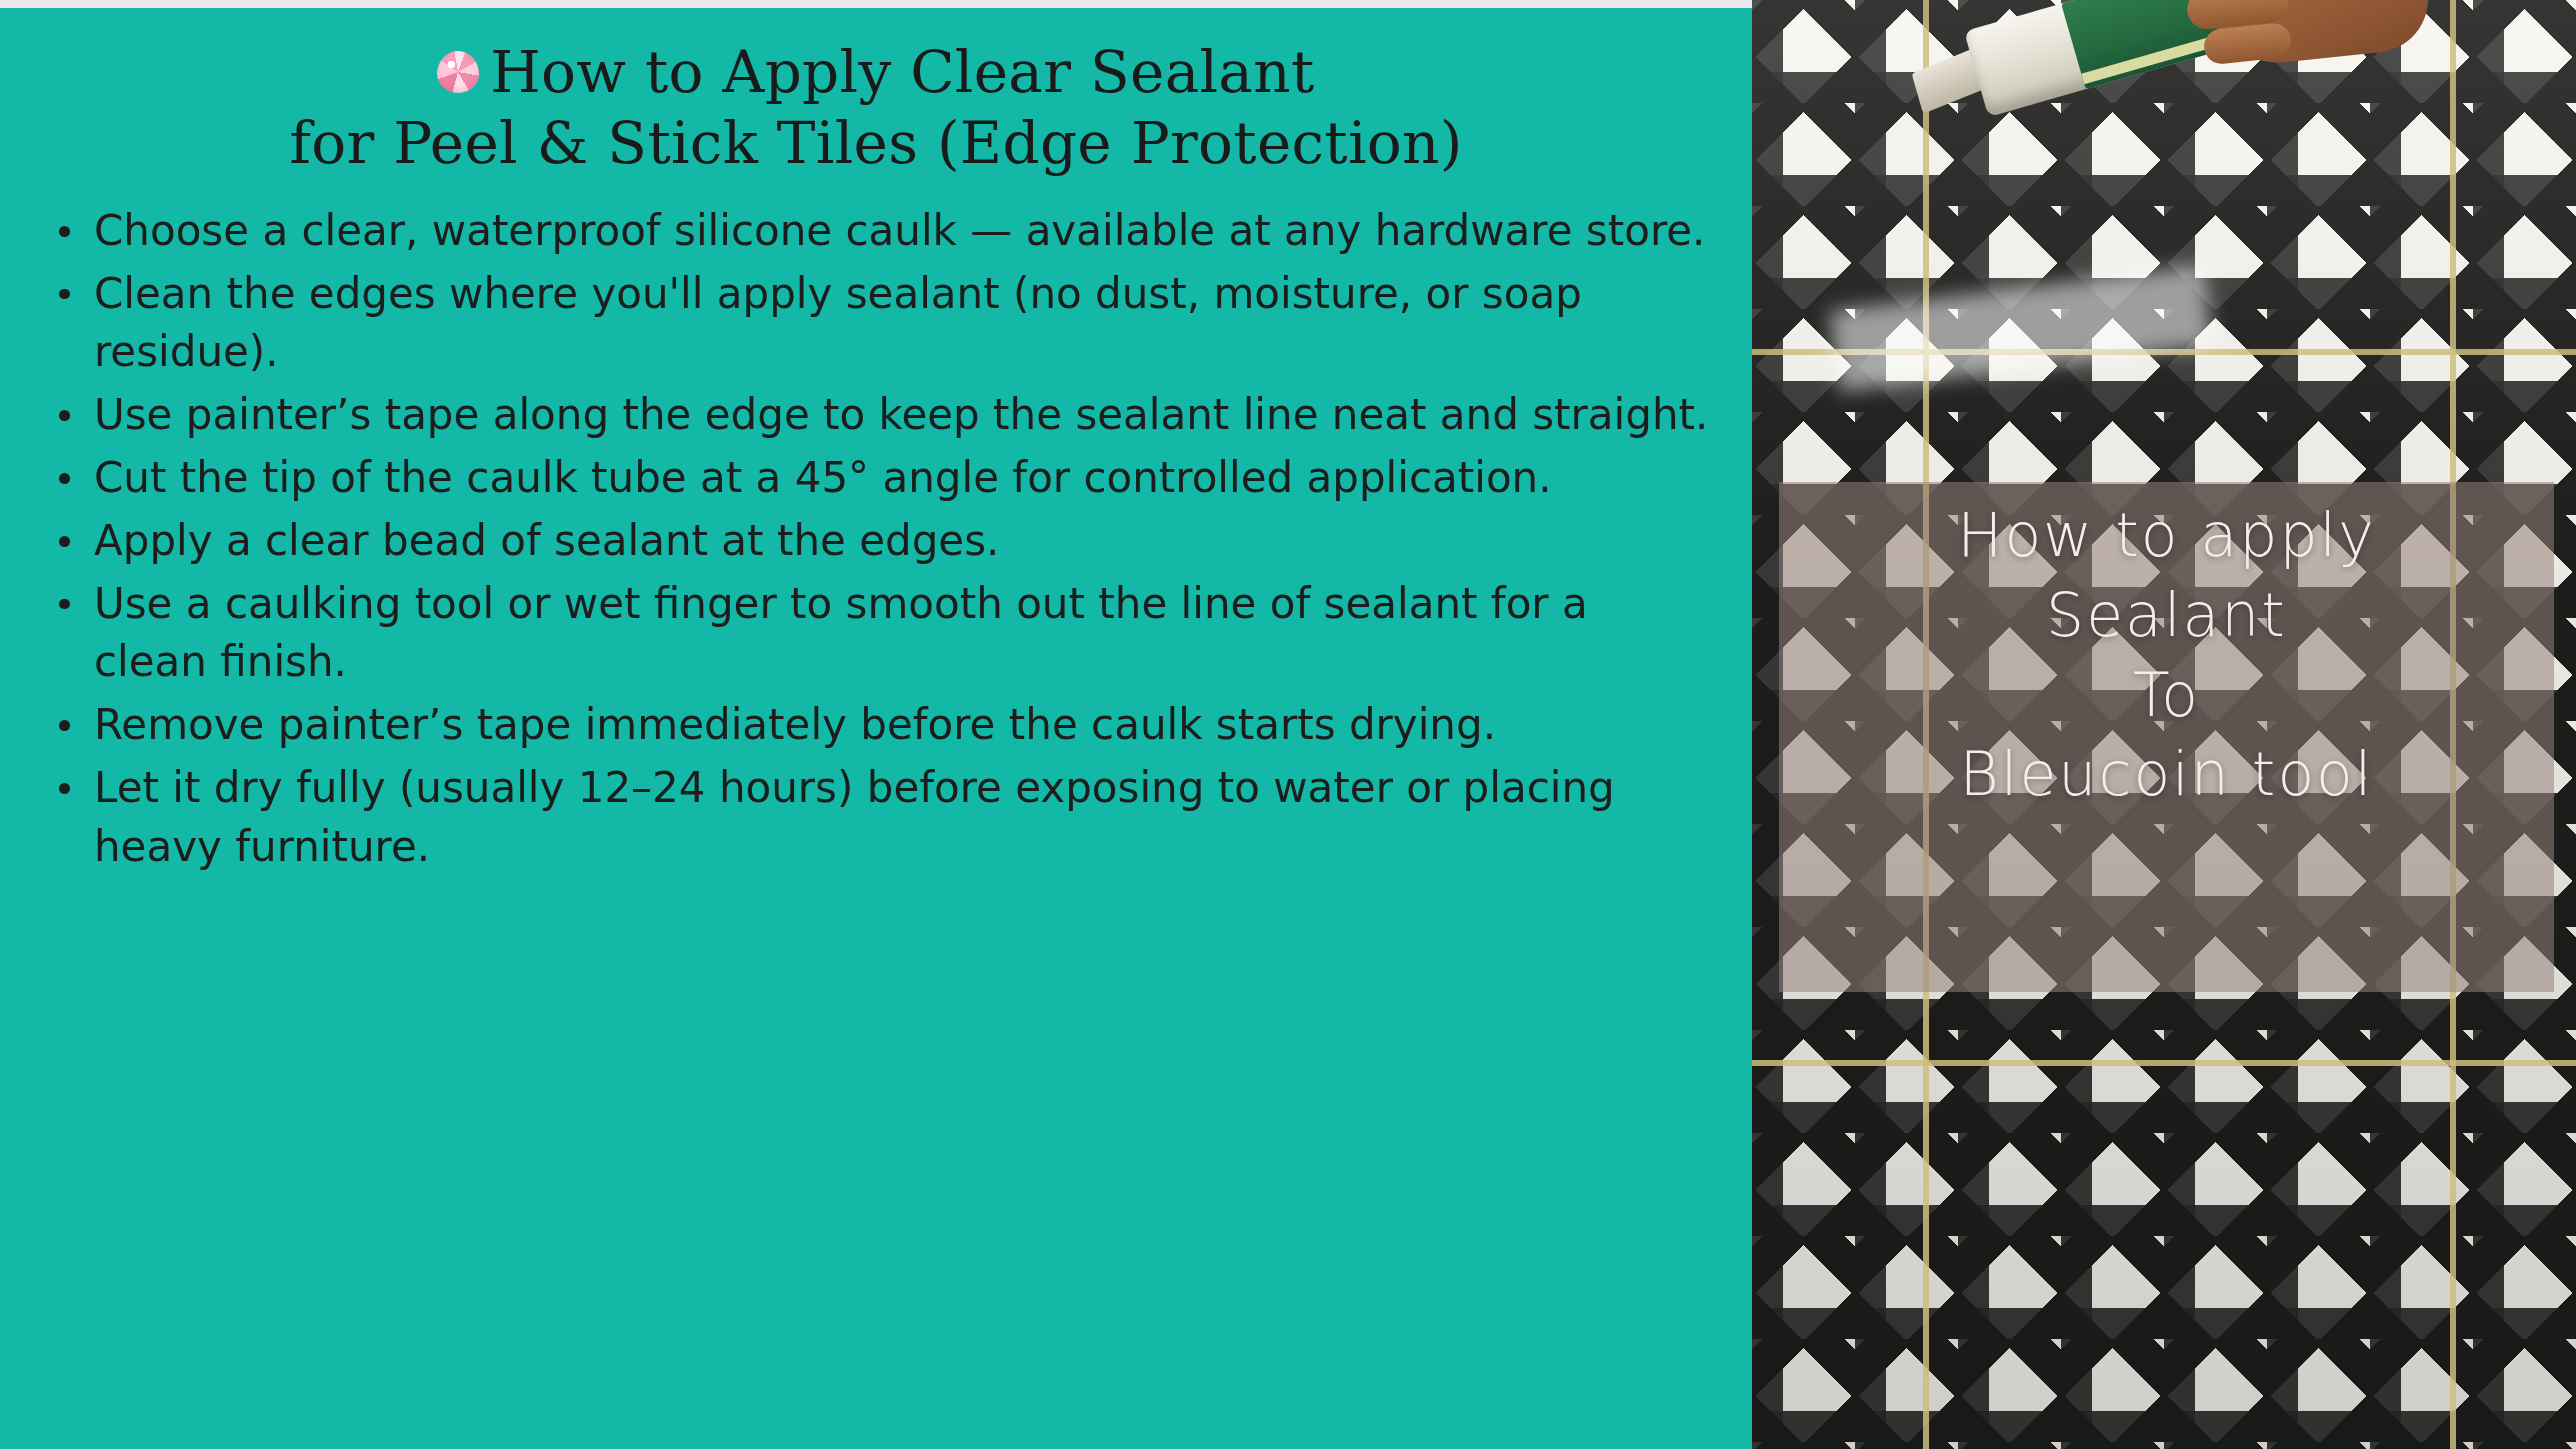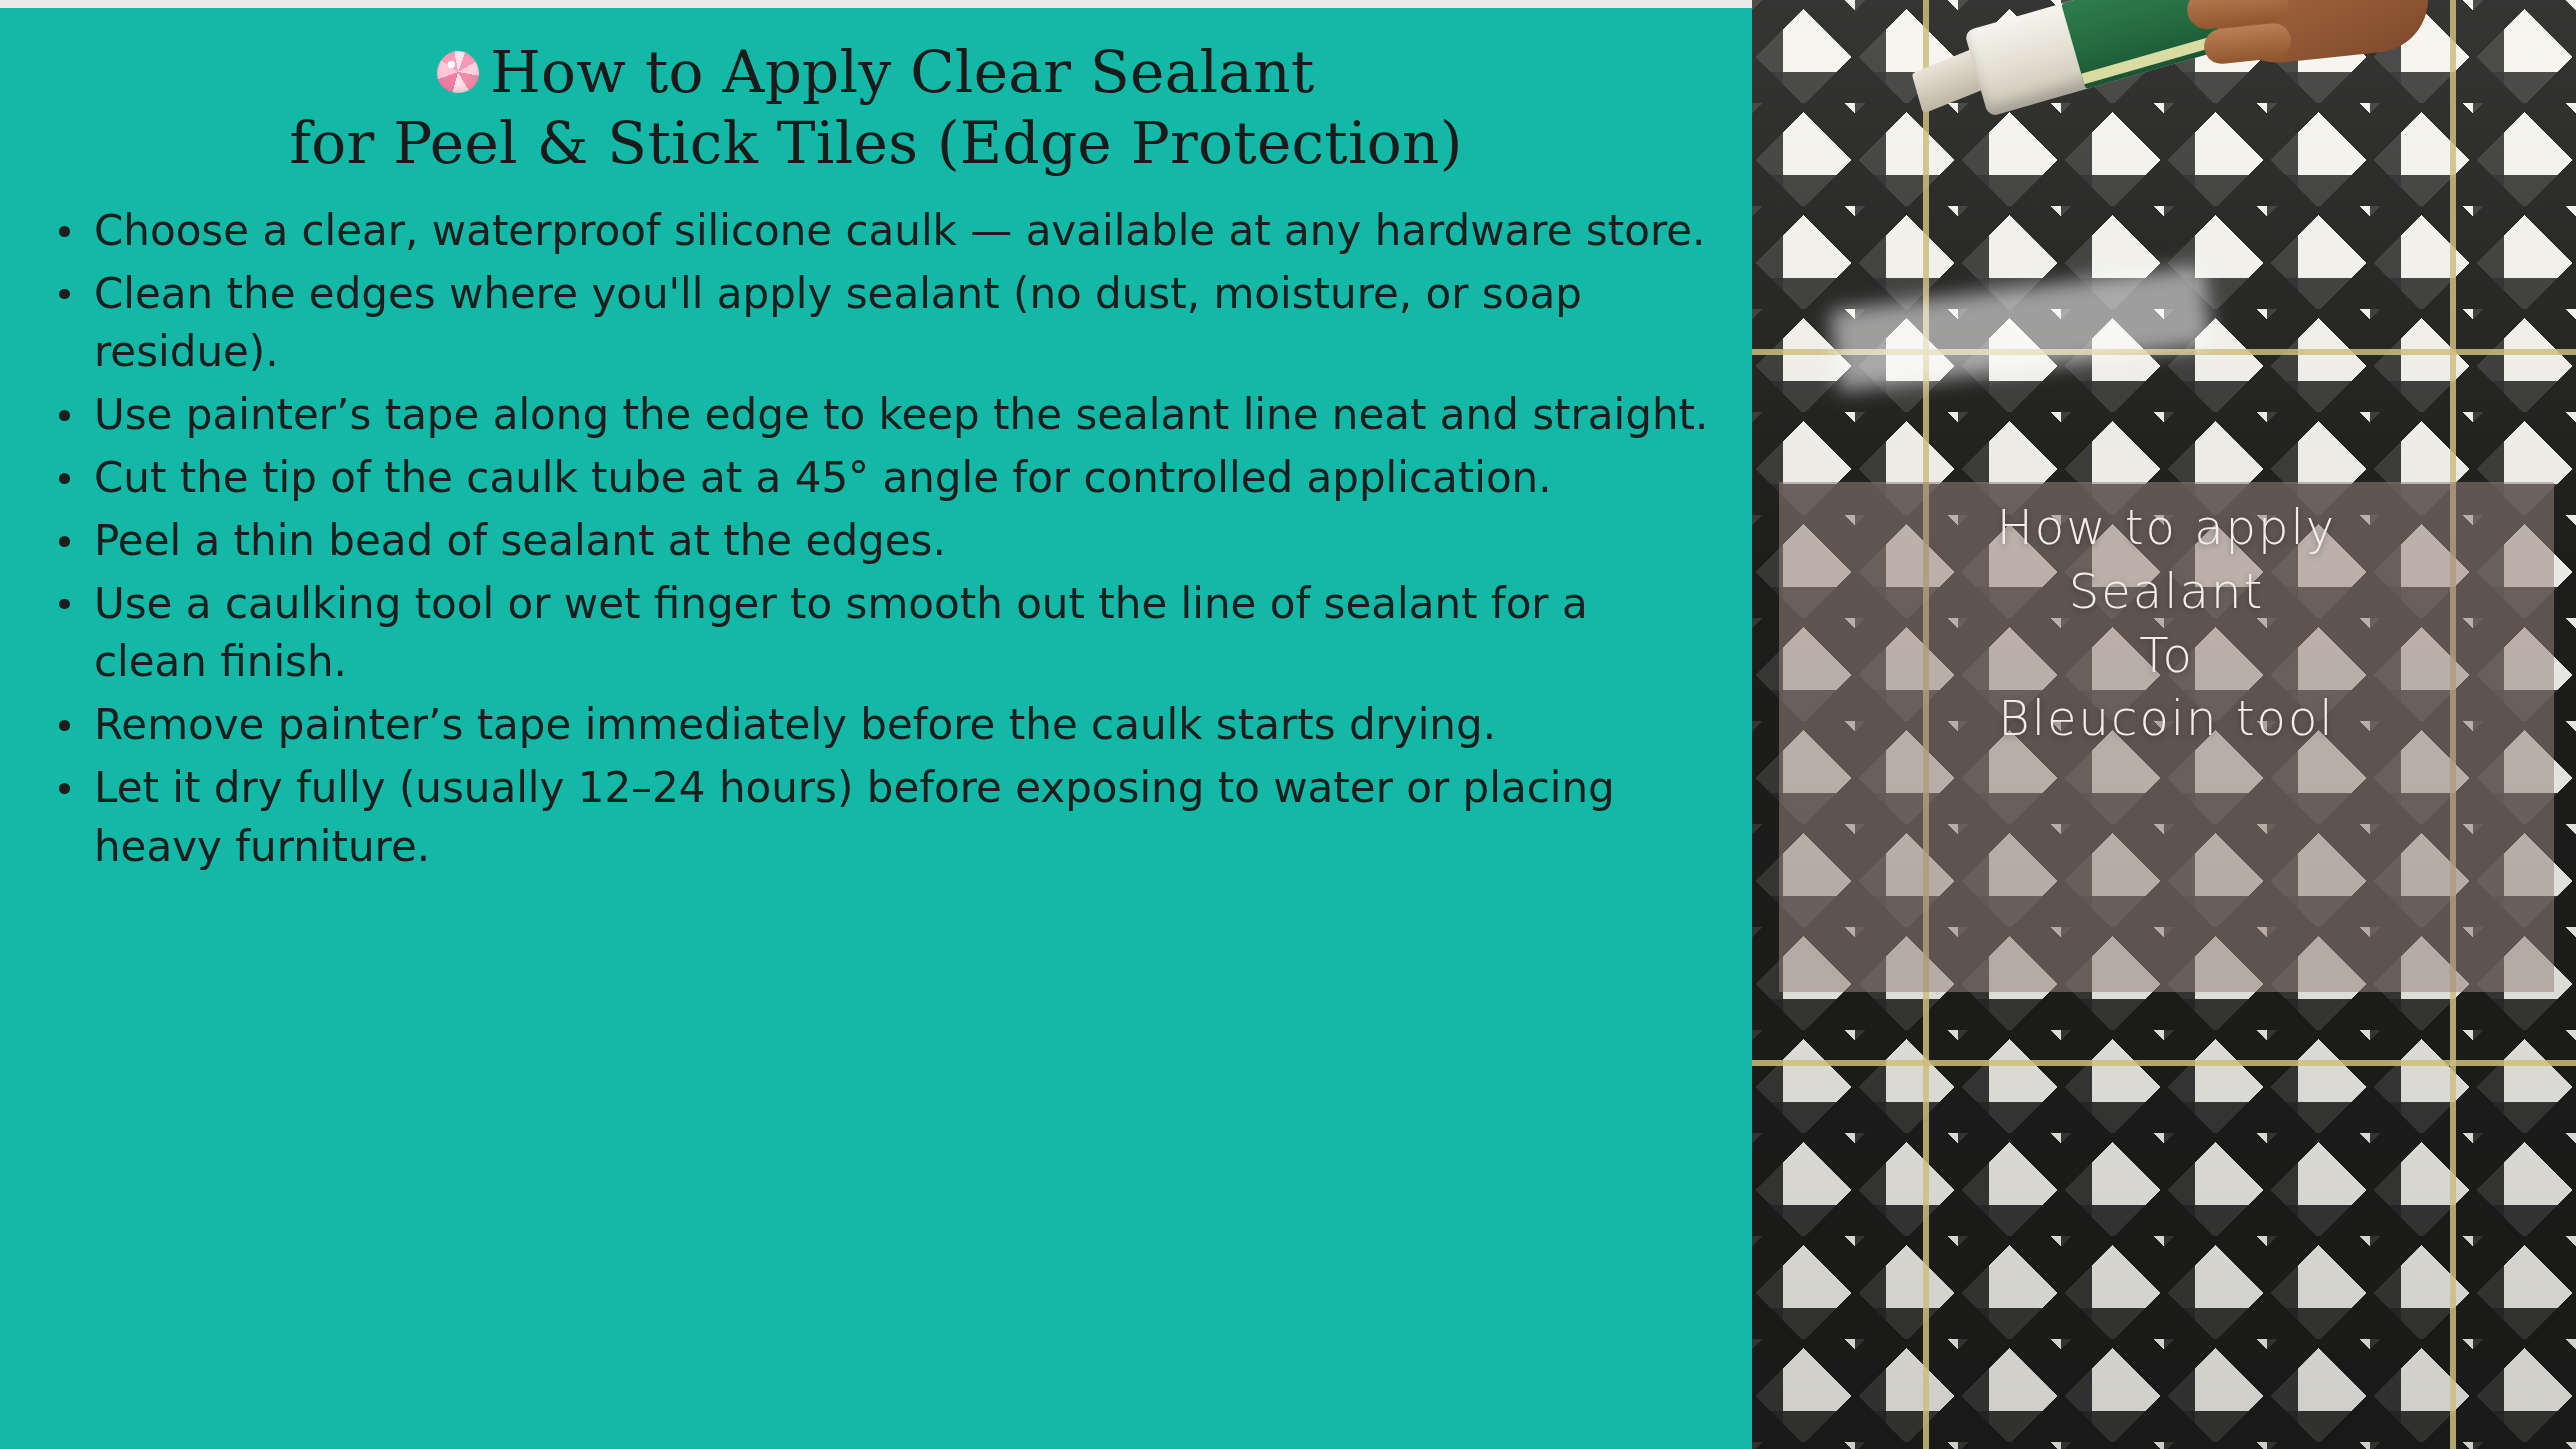--- a/index.html
+++ b/index.html
@@ -205,21 +205,21 @@
   }
   .caption-text {
     position: absolute;
     left: 27px;
     top: 496px;
     width: 775px;
     text-align: center;
     color: #f3eeea;
     font-family: "DejaVu Sans", sans-serif;
     font-weight: 300;
-    font-size: 48px;
+    font-size: 60px;
     line-height: 1.33;
     letter-spacing: 2px;
     text-shadow: 0 2px 6.7px rgba(0,0,0,0.35);
   }
   .caption-text span { display: block; white-space: nowrap; }
 </style>
 </head>
 <body>
 
 <div class="page">
@@ -231,21 +231,21 @@
         <span class="swirl"></span><span>How to Apply Clear Sealant</span>
       </span>
       <span class="title-line">for Peel &amp; Stick Tiles (Edge Protection)</span>
     </div>
 
     <ul class="tips">
       <li>Choose a clear, waterproof silicone caulk — available at any hardware store.</li>
       <li>Clean the edges where you'll apply sealant (no dust, moisture, or soap residue).</li>
       <li>Use painter’s tape along the edge to keep the sealant line neat and straight.</li>
       <li>Cut the tip of the caulk tube at a 45° angle for controlled application.</li>
-      <li>Peel a thin bead of sealant at the edges.</li>
+      <li>Apply a clear bead of sealant at the edges.</li>
       <li>Use a caulking tool or wet finger to smooth out the line of sealant for a clean finish.</li>
       <li>Remove painter’s tape immediately before the caulk starts drying.</li>
       <li>Let it dry fully (usually 12–24 hours) before exposing to water or placing heavy furniture.</li>
     </ul>
   </div>
 
   <div class="photo">
     <div class="tile-bg"></div>
     <div class="tile-shade"></div>
 

